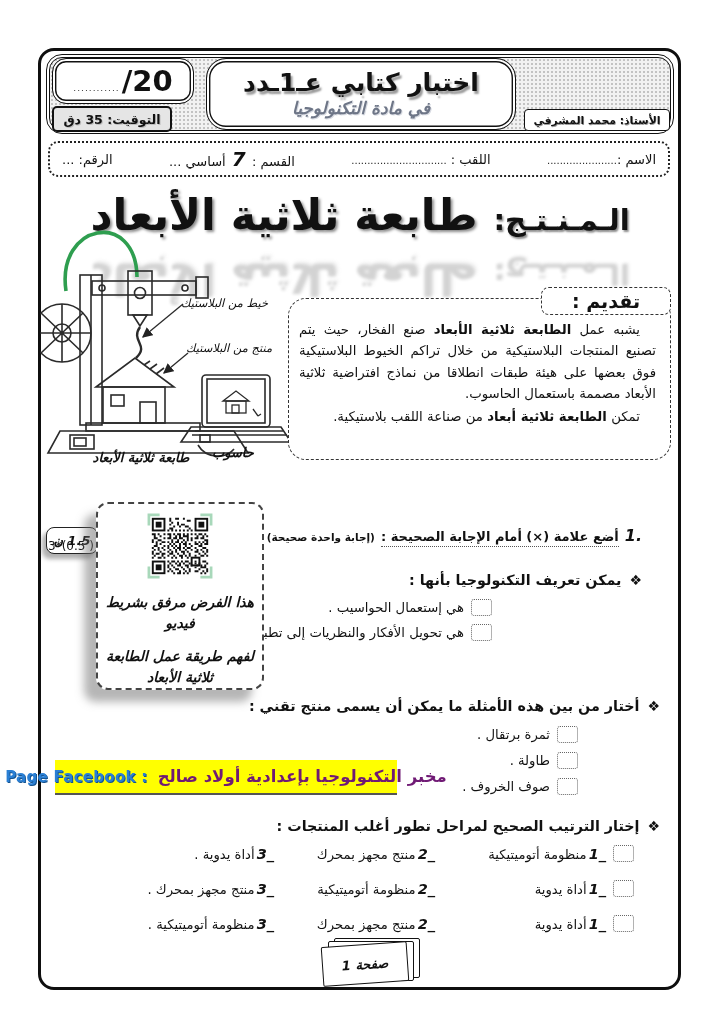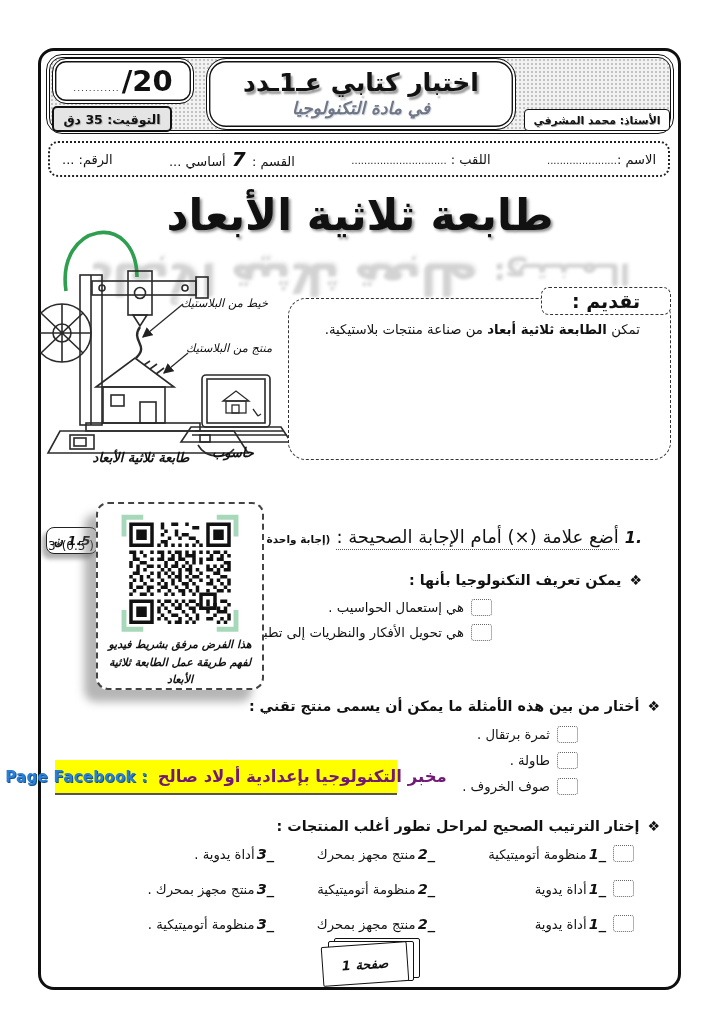--- a/index.html
+++ b/index.html
@@ -50,30 +50,30 @@
   .intro-text p{margin:0 0 2px;}
   .p-indent{text-indent:16px;}
   .b-strong{font-weight:800;letter-spacing:.4px;}
   
   .section-title{left:100px;top:466px;width:520px;text-align:center;font-size:21px;font-weight:800;font-style:italic;
         text-shadow:1.5px 2.5px 2px #9e9e9e;white-space:nowrap;}
   .ornament{font-size:17px;margin:0 10px;font-style:normal;}
   
   .qr-box{left:96px;top:502px;width:168px;height:188px;border:2px dashed #444;border-radius:12px;background:#fff;
         box-shadow:-12px 12px 9px rgba(110,110,110,.5);display:flex;flex-direction:column;align-items:center;padding-top:8px;box-sizing:border-box;z-index:1;}
-  .qr-caption{font-size:11px;font-style:italic;font-weight:600;line-height:1.5;text-align:center;margin-top:2px;}
+  .qr-caption{font-size:14px;font-style:italic;font-weight:600;line-height:1.5;text-align:center;margin-top:12px;}
   
   .score-marker{left:46px;top:527px;width:50px;height:25px;border:1.6px solid #222;border-radius:8px;background:#fff;
         box-shadow:-4px 5px 4px rgba(60,60,60,.4);display:flex;align-items:center;justify-content:center;
         font-size:13px;font-style:italic;font-weight:800;direction:rtl;}
   .score-detail{left:42px;top:539px;width:58px;text-align:center;font-size:12px;direction:ltr;}
   
   .q1-row{top:526px;right:78px;display:flex;direction:rtl;align-items:baseline;gap:6px;white-space:nowrap;}
   .q1-num{font-size:16px;font-weight:800;font-style:italic;direction:ltr;unicode-bidi:isolate;}
-  .q1-text{font-size:18px;font-weight:400;border-bottom:1.5px dotted #555;padding-bottom:2px;}
+  .q1-text{font-size:13px;font-weight:700;border-bottom:1.5px dotted #555;padding-bottom:2px;}
   .q1-note{font-size:10.5px;font-weight:600;}
   .subq{display:flex;direction:rtl;align-items:center;gap:8px;font-weight:800;font-size:14.3px;letter-spacing:.4px;white-space:nowrap;}
   .bullet{font-size:14px;letter-spacing:0;}
   .opt{display:flex;direction:rtl;align-items:center;gap:7px;font-size:13.2px;white-space:nowrap;}
   .cb{width:19px;height:15px;border:1.6px dotted #666;border-radius:3px;background:#fff;flex:none;}
   .cell{display:inline-block;}
   .c1{width:150px;margin-left:14px;}
   .c2{width:140px;margin-left:14px;}
   .c3{width:150px;}
   .cell-num{font-weight:800;font-style:italic;font-size:14.5px;direction:ltr;unicode-bidi:isolate;display:inline-block;margin-left:2px;}
@@ -124,20 +124,21 @@
     <span>
       <span>القسم :</span>
       <span class="seven">7</span>
       <span>أساسي ...</span>
     </span>
     <span>الرقم: ...</span>
   </div>
 
   <div class="abs title-wrap">
     <div class="title-row">
+      <span class="title-label">الـمـنـتـج:</span>
       <span class="title-main">طابعة ثلاثية الأبعاد</span>
     </div>
     <div class="title-row title-reflect">
       <span class="title-label">الـمـنـتـج:</span>
       <span class="title-main">طابعة ثلاثية الأبعاد</span>
     </div>
   </div>
 
   <svg class="abs" style="left:40px;top:205px" width="255" height="258" viewBox="0 0 255 258">
     <defs>
@@ -186,21 +187,22 @@
     </g>
   </svg>
   <div class="abs fig-label" style="left:181px;top:296px">خيط من البلاستيك</div>
   <div class="abs fig-label" style="left:186px;top:341px">منتج من البلاستيك</div>
   <div class="abs fig-label-big" style="left:212px;top:445px">حاسوب</div>
   <div class="abs fig-label-big" style="left:75px;top:450px;width:132px;text-align:center">طابعة ثلاثية الأبعاد</div>
 
   <div class="abs intro-tab">تقديم :</div>
   <div class="abs intro-box">
     <div class="intro-text">
-      <p class="p-indent"><span>تمكن </span><span class="b-strong">الطابعة ثلاثية أبعاد</span><span> من صناعة منتجات بلاستيكية.</span></p>
+      <p class="p-indent"><span>يشبه عمل </span><span class="b-strong">الطابعة ثلاثية الأبعاد</span><span> صنع الفخار، حيث يتم تصنيع المنتجات البلاستيكية من خلال تراكم الخيوط البلاستيكية فوق بعضها على هيئة طبقات انطلاقا من نماذج افتراضية ثلاثية الأبعاد مصممة باستعمال الحاسوب.</span></p>
+      <p class="p-indent"><span>تمكن </span><span class="b-strong">الطابعة ثلاثية أبعاد</span><span> من صناعة اللقب بلاستيكية.</span></p>
     </div>
   </div>
 
 
   <div class="abs qr-box">
     <svg width="140" height="140" viewBox="-3 -3 35 35">
       <path d="M-1.5 4 V-1.5 H4 M25 -1.5 H30.5 V4 M30.5 25 V30.5 H25 M4 30.5 H-1.5 V25" stroke="#a8d8ba" stroke-width="1.4" fill="none"></path>
       <g fill="#111">
         <rect x="0" y="0" width="7" height="7"></rect>
           <rect x="1" y="1" width="5" height="5" fill="#fff"></rect>

